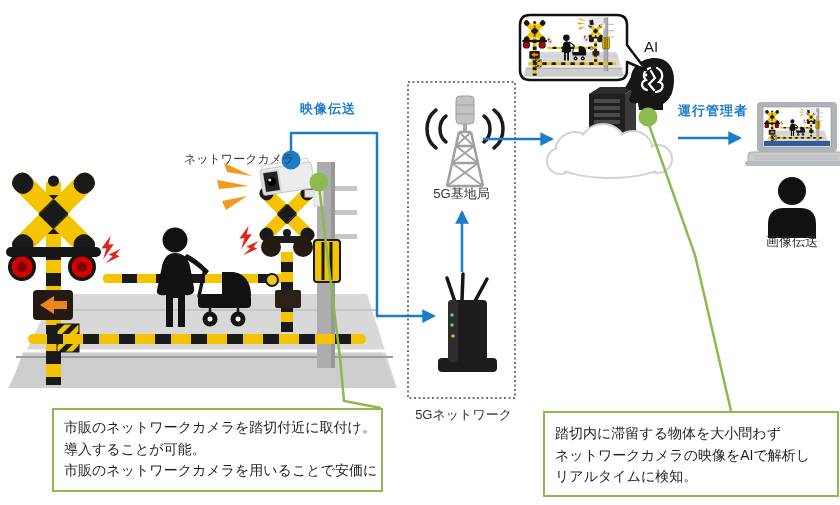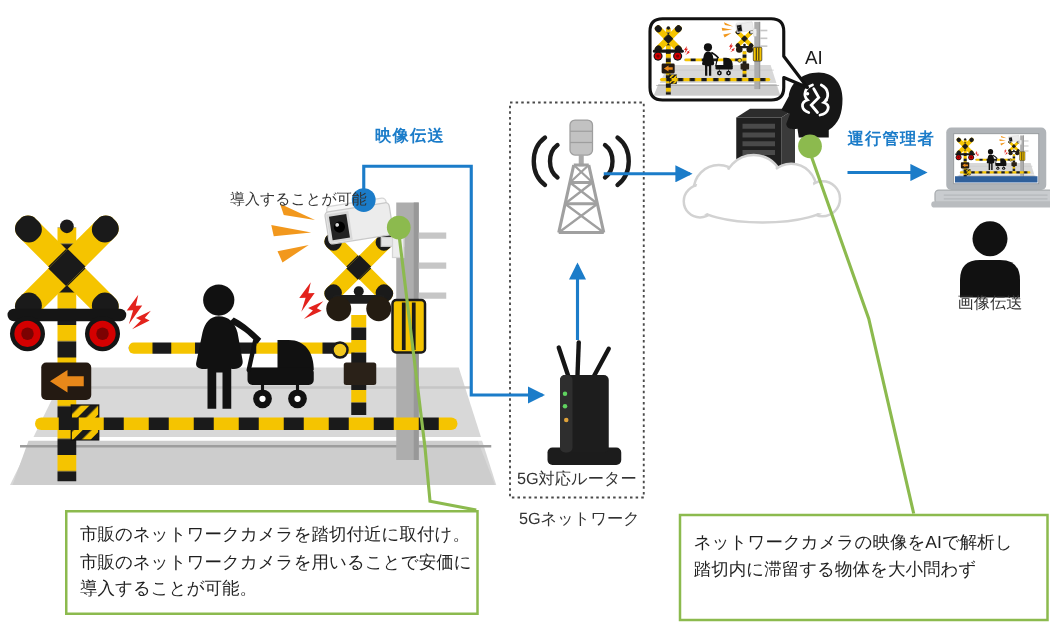--- a/index.html
+++ b/index.html
@@ -280,31 +280,32 @@
   <circle cx="291" cy="160" r="9.5" fill="#1b7cc9"></circle>
 
   <g stroke="#8cba4e" stroke-width="2.5" fill="none">
     <path d="M319,186 L340,358 L344,401 L381,408"></path>
     <path d="M648,122 L695,255 L731,411"></path>
   </g>
   <circle cx="319" cy="182" r="9.5" fill="#8cba4e"></circle>
   <circle cx="648" cy="117" r="9.5" fill="#8cba4e"></circle>
 </svg>
 
-<div class="lbl small" style="left:184px;top:151px;">導入することが可能</div>
+<div class="lbl small" style="left:184px;top:151px;">ネットワークカメラ</div>
 <div class="lbl trans" style="left:300px;top:100px;">映像伝送</div>
 <div class="lbl trans" style="left:678px;top:102px;">運行管理者</div>
-<div class="lbl mid center" style="left:408px;top:374px;width:107px;">5G対応ルーター</div>
+<div class="lbl mid center" style="left:408px;top:185px;width:107px;">5G基地局</div>
 <div class="lbl mid center" style="left:405px;top:406px;width:107px;text-align:right;">5Gネットワーク</div>
 <div class="lbl ai-lbl" style="left:644px;top:38px;">AI</div>
 <div class="lbl mid center" style="left:748px;top:233px;width:88px;">画像伝送</div>
 
 <div class="callout" style="left:52px;top:408px;width:331px;height:84px;">
   <div>市販のネットワークカメラを踏切付近に取付け。</div>
+  <div>導入することが可能。</div>
   <div>市販のネットワークカメラを用いることで安価に</div>
-  <div>導入することが可能。</div>
 </div>
 <div class="callout" style="left:543px;top:411px;width:296px;height:86px;padding-top:10px;">
+  <div>踏切内に滞留する物体を大小問わず</div>
   <div>ネットワークカメラの映像をAIで解析し</div>
-  <div>踏切内に滞留する物体を大小問わず</div>
+  <div>リアルタイムに検知。</div>
 </div>
 
 </div>
 
 </body></html>

